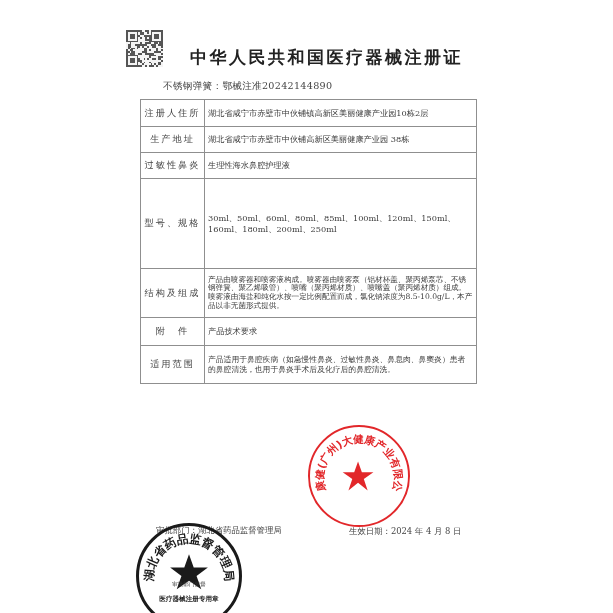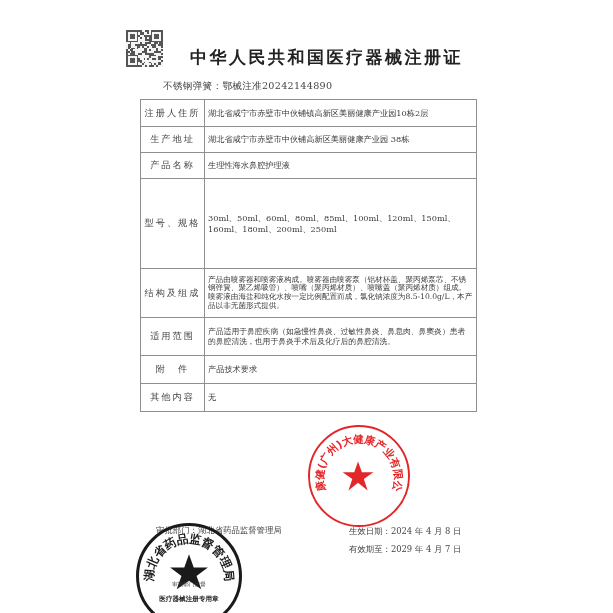--- a/index.html
+++ b/index.html
@@ -481,53 +481,48 @@
   <tbody>
   <tr style="height:27px">
     <td class="lbl">注册人住所</td>
     <td class="val">湖北省咸宁市赤壁市中伙铺镇高新区美丽健康产业园10栋2层</td>
   </tr>
   <tr style="height:26px">
     <td class="lbl">生产地址</td>
     <td class="val">湖北省咸宁市赤壁市中伙铺高新区美丽健康产业园 38栋</td>
   </tr>
   <tr style="height:26px">
-    <td class="lbl">产品名称</td>
+    <td class="lbl">过敏性鼻炎</td>
     <td class="val">生理性海水鼻腔护理液</td>
   </tr>
   <tr style="height:90px">
     <td class="lbl">型号、规格</td>
     <td class="val">30ml、50ml、60ml、80ml、85ml、100ml、120ml、150ml、160ml、180ml、200ml、250ml</td>
   </tr>
   <tr style="height:49px">
     <td class="lbl">结构及组成</td>
     <td class="val" style="font-size:7.6px;line-height:8.7px">产品由喷雾器和喷雾液构成。喷雾器由喷雾泵（铝材杯盖、聚丙烯泵芯、不锈钢弹簧、聚乙烯吸管）、喷嘴（聚丙烯材质）、喷嘴盖（聚丙烯材质）组成。喷雾液由海盐和纯化水按一定比例配置而成，氯化钠浓度为8.5-10.0g/L，本产品以非无菌形式提供。</td>
   </tr>
+  <tr style="height:28px">
+    <td class="lbl">附　件</td>
+    <td class="val">产品技术要求</td>
+  </tr>
   <tr style="height:38px">
     <td class="lbl">适用范围</td>
     <td class="val" style="font-size:7.8px;line-height:9.5px">产品适用于鼻腔疾病（如急慢性鼻炎、过敏性鼻炎、鼻息肉、鼻窦炎）患者的鼻腔清洗，也用于鼻炎手术后及化疗后的鼻腔清洗。</td>
   </tr>
-  <tr style="height:28px">
-    <td class="lbl">附　件</td>
-    <td class="val">产品技术要求</td>
-  </tr>
-  <tr style="height:28px">
-    <td class="lbl">其他内容</td>
-    <td class="val">无</td>
-  </tr>
 </tbody>
   </table>
 
 <div class="authority">
   <span>审批部门：</span><span>湖北省药品监督管理局</span>
 </div>
 
 <div class="dates">
   <div>生效日期：2024 年  4 月  8 日</div>
-  <div>有效期至：2029 年  4 月  7 日</div>
 </div>
 
 <div class="seal seal-red">
   <svg viewBox="0 0 102 102">
     <defs>
         <path id="redArc" d="M 18 70 A 37 37 0 1 1 84 70"></path>
       </defs>
     <text font-size="11" fill="#e2272a" font-family="DejaVu Sans, sans-serif" font-weight="bold">
       <textPath href="#redArc" startOffset="50%" text-anchor="middle">美康健(广州)大健康产业有限公司</textPath>
     </text>

